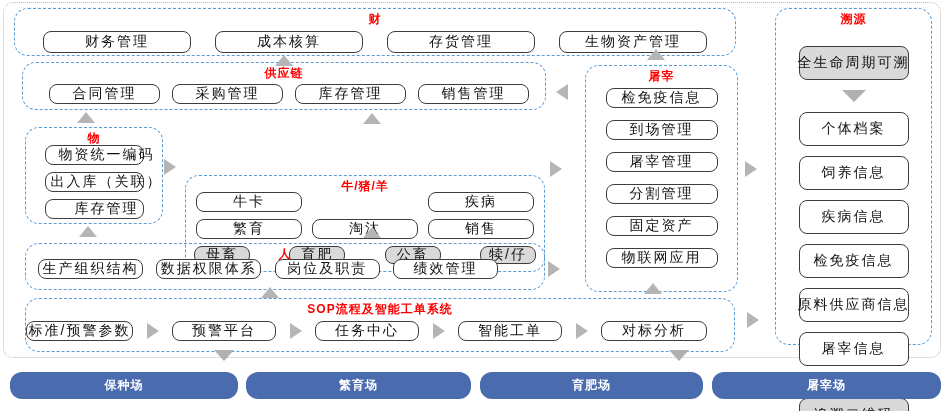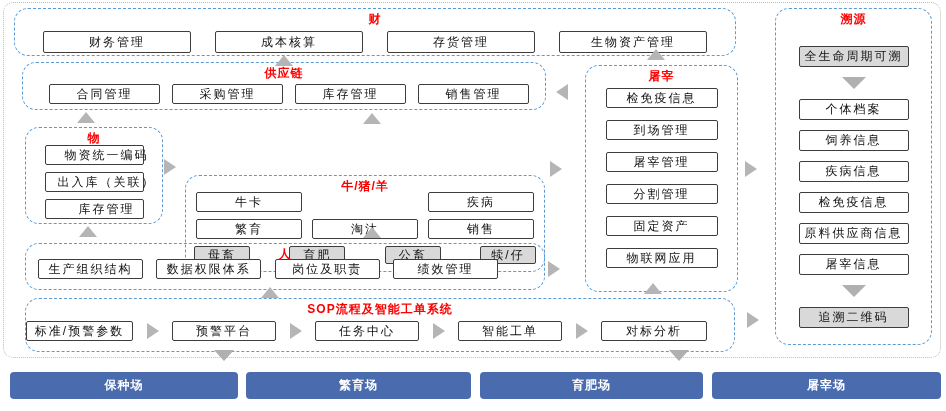--- a/index.html
+++ b/index.html
@@ -12,23 +12,23 @@
     border:1px dotted #bcbcbc;border-radius:10px;
   }
   .sec{
     position:absolute;border:1.6px dashed #5b9bd5;border-radius:14px;box-sizing:border-box;
   }
   .sec-label{
     position:absolute;top:2px;left:0;right:0;text-align:center;
     color:#fe0000;font-weight:bold;font-size:12px;letter-spacing:1px;white-space:nowrap;
   }
   .bx{
-    background:#fff;border:1.4px solid #3d3d3d;border-radius:2px;box-sizing:border-box;
+    background:#fff;border:1.4px solid #3d3d3d;border-radius:8px;box-sizing:border-box;
     height:20px;display:flex;align-items:center;justify-content:center;
-    font-size:12px;letter-spacing:2px;color:#111;white-space:nowrap;
+    font-size:14px;letter-spacing:2px;color:#111;white-space:nowrap;
   }
   .bx.gray{background:#d9d9d9;}
   .row{display:flex;align-items:center;}
   .col{display:flex;flex-direction:column;align-items:center;}
   
   .tri-up{width:0;height:0;border-left:9px solid transparent;border-right:9px solid transparent;border-bottom:11px solid #b5b5b5;position:absolute;}
   .tri-down{width:0;height:0;border-left:10px solid transparent;border-right:10px solid transparent;border-top:11px solid #b0b0b0;position:absolute;}
   .tri-right{width:0;height:0;border-top:8px solid transparent;border-bottom:8px solid transparent;border-left:12px solid #b5b5b5;position:absolute;}
   .tri-left{width:0;height:0;border-top:8px solid transparent;border-bottom:8px solid transparent;border-right:12px solid #b5b5b5;position:absolute;}
   .tri-right.inline{position:static;flex:0 0 auto;}
@@ -62,24 +62,24 @@
   #sec-sop .bx{width:104px;}
   #sec-sop .bx.w1{width:107px;}
   #sec-sop .bx.w5{width:106px;}
   
   #sec-slaughter{left:585px;top:65px;width:153px;height:227px;}
   #sec-slaughter .col{margin-top:22px;gap:12px;}
   #sec-slaughter .bx{width:112px;}
   
   #sec-trace{left:775px;top:8px;width:157px;height:337px;}
   #sec-trace .col{margin-top:37px;gap:10px;}
-  #sec-trace .bx{width:110px;height:21px;font-family:Liberation Mono, monospace;}
+  #sec-trace .bx{width:110px;height:34px;font-family:Liberation Mono, monospace;}
   
   .bar{
-    position:absolute;top:372px;height:27px;background:#4a6bae;border-radius:4px;
+    position:absolute;top:372px;height:27px;background:#4a6bae;border-radius:12px;
     color:#fff;font-size:12px;font-weight:bold;letter-spacing:1px;
     display:flex;align-items:center;justify-content:center;
   }
 </style>
 </head>
 <body>
 
 <div id="stage">
 
   <div class="outer-frame"></div>

